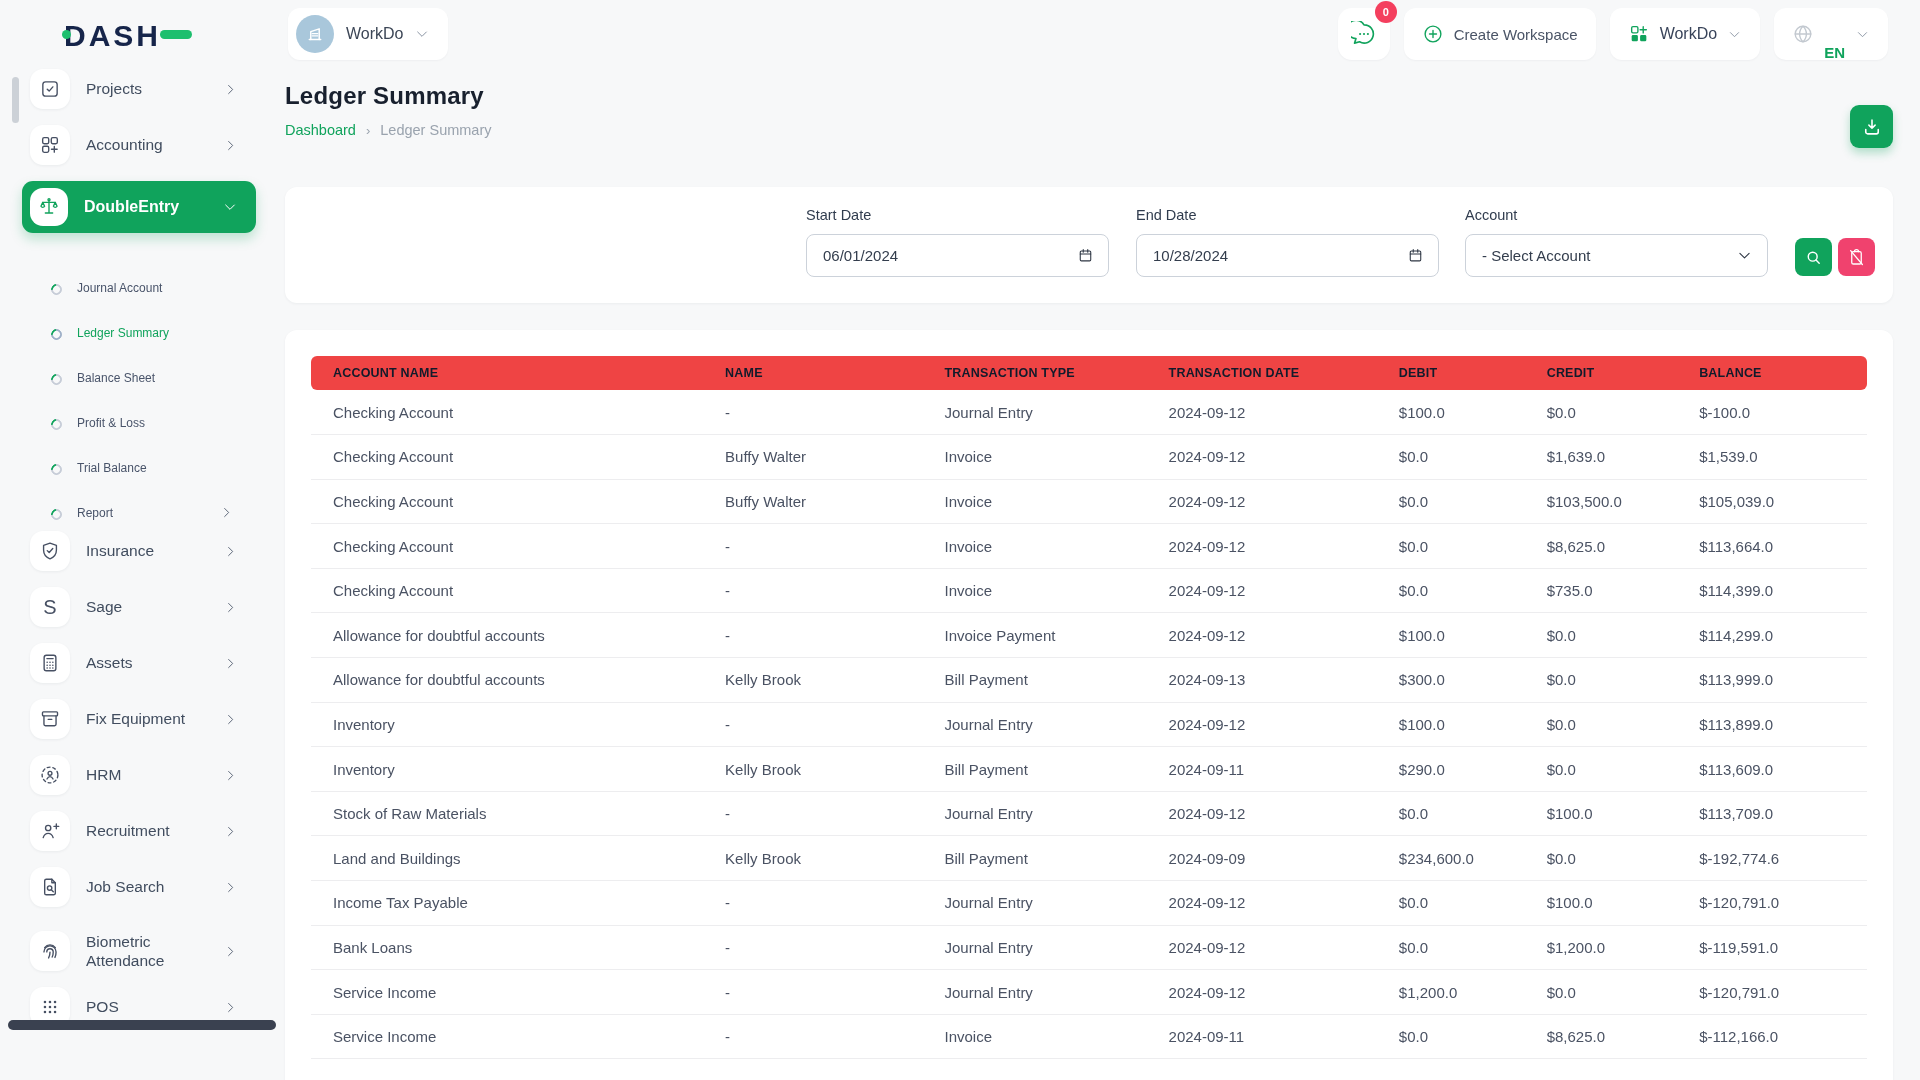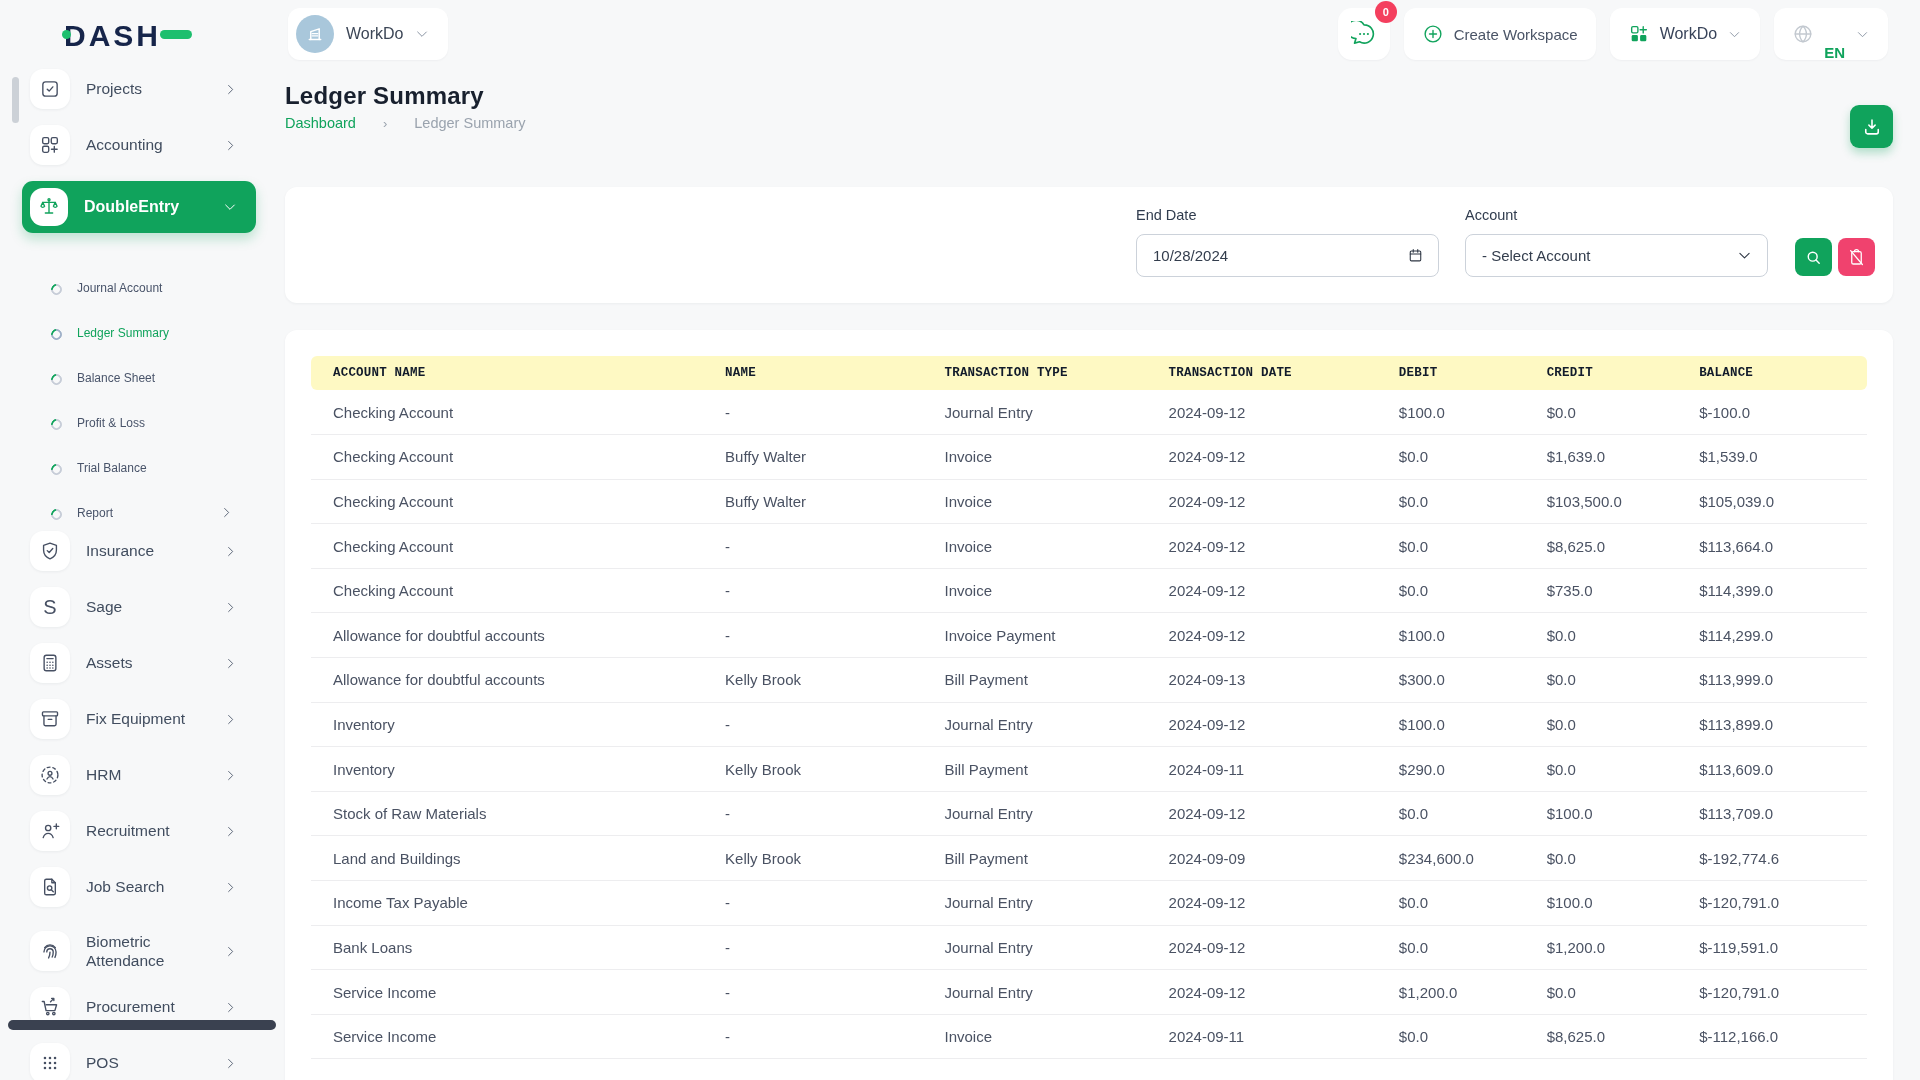--- a/index.html
+++ b/index.html
@@ -71,21 +71,21 @@
     border-left-color:#10a35c; transform:rotate(40deg); flex:none;
   }
   .sub-item.active .bullet { border-color:#9fb0c8; border-left-color:#10a35c; }
   .sub-item .lbl { margin-left:15px; }
   .sub-item.active .lbl { color:#10a35c; }
   .sub-item .chev { margin-left:auto; margin-right:36px; color:#556072; }
 
   
   .main { position:absolute; left:285px; top:70px; width:1608px; bottom:0; }
   .page-title { position:absolute; left:0; top:12px; font-size:24px; font-weight:600; color:#18202e; letter-spacing:.2px; }
-  .breadcrumb { position:absolute; left:0; top:45px; display:flex; align-items:center; gap:27px; font-size:14.5px; }
+  .breadcrumb { position:absolute; left:0; top:52px; display:flex; align-items:center; gap:10px; font-size:14.5px; }
   .breadcrumb .link { color:#10a35c; cursor:pointer; }
   .breadcrumb .sep { color:#9aa3ae; font-size:13px; }
   .breadcrumb .current { color:#9aa3ae; }
   .dl-btn {
     position:absolute; right:0; top:35px; width:43px; height:43px; border-radius:9px;
     background:#10a35c; color:#fff; display:flex; align-items:center; justify-content:center;
     cursor:pointer; box-shadow:0 5px 10px rgba(16,163,92,.3);
   }
 
   .card { background:#fff; border-radius:12px; box-shadow:0 1px 3px rgba(20,30,55,.05); }
@@ -98,22 +98,22 @@
   }
   .fctl .val { flex:1; }
   .fctl .cal, .fctl .chev { color:#2c3542; }
   .sq-btn { position:absolute; top:51px; width:37px; height:38px; border-radius:8px; display:flex; align-items:center; justify-content:center; color:#fff; cursor:pointer; }
   .sq-btn.search { left:1510px; background:#10a35c; }
   .sq-btn.reset  { left:1553px; background:#f0426e; }
 
   .table-card { position:absolute; left:0; top:260px; width:1608px; height:900px; padding:26px 26px 0 26px; }
   table { width:100%; border-collapse:collapse; table-layout:fixed; }
   thead th {
-    background:#fef9c3; text-align:left; font-size:12.5px; font-weight:bold; color:#121b2b;
-    letter-spacing:.2px; padding:10px 22px; height:34px; white-space:nowrap;font-family:Liberation Mono, monospace;
+    background:#ef4444; text-align:left; font-size:12.5px; font-weight:bold; color:#121b2b;
+    letter-spacing:.2px; padding:10px 22px; height:34px; white-space:nowrap;
   }
   thead th:first-child { border-radius:6px 0 0 6px; }
   thead th:last-child  { border-radius:0 6px 6px 0; }
   tbody td {
     font-size:15px; color:#4a5263; padding:0 22px; height:44.6px;
     border-bottom:1px solid #ededef; white-space:nowrap; overflow:hidden;
   }
   tbody tr:last-child td { border-bottom:1px solid #ededef; }
 </style>
 </head>
@@ -453,31 +453,20 @@
         </svg>
       </span>
       <span class="lbl">Biometric Attendance</span>
       <svg width="15" height="15" class="ic chev">
         <use href="#i-chevron-right"></use>
       </svg>
     </div>
     <div class="nav-item">
       <span class="icon-box">
         <svg width="22" height="22" class="ic">
-          <use href="#i-procurement"></use>
-        </svg>
-      </span>
-      <span class="lbl">Procurement</span>
-      <svg width="15" height="15" class="ic chev">
-        <use href="#i-chevron-right"></use>
-      </svg>
-    </div>
-    <div class="nav-item">
-      <span class="icon-box">
-        <svg width="22" height="22" class="ic">
           <use href="#i-pos"></use>
         </svg>
       </span>
       <span class="lbl">POS</span>
       <svg width="15" height="15" class="ic chev">
         <use href="#i-chevron-right"></use>
       </svg>
     </div>
   </nav>
 <div class="h-scroll"></div>
@@ -489,20 +478,29 @@
     <span class="sep">›</span>
     <span class="current">Ledger Summary</span>
   </div>
   <div class="dl-btn">
     <svg width="22" height="22" class="ic" style="stroke-width:1.7">
         <use href="#i-download"></use>
       </svg>
   </div>
 
   <div class="card filter-card">
+    <div class="fgroup" style="left:521px">
+      <label class="flabel">Start Date</label>
+      <div class="fctl">
+        <span class="val">06/01/2024</span>
+        <svg width="17" height="17" class="ic cal">
+            <use href="#i-calendar"></use>
+          </svg>
+      </div>
+    </div>
     <div class="fgroup" style="left:851px">
       <label class="flabel">End Date</label>
       <div class="fctl">
         <span class="val">10/28/2024</span>
         <svg width="17" height="17" class="ic cal">
             <use href="#i-calendar"></use>
           </svg>
       </div>
     </div>
     <div class="fgroup" style="left:1180px">

